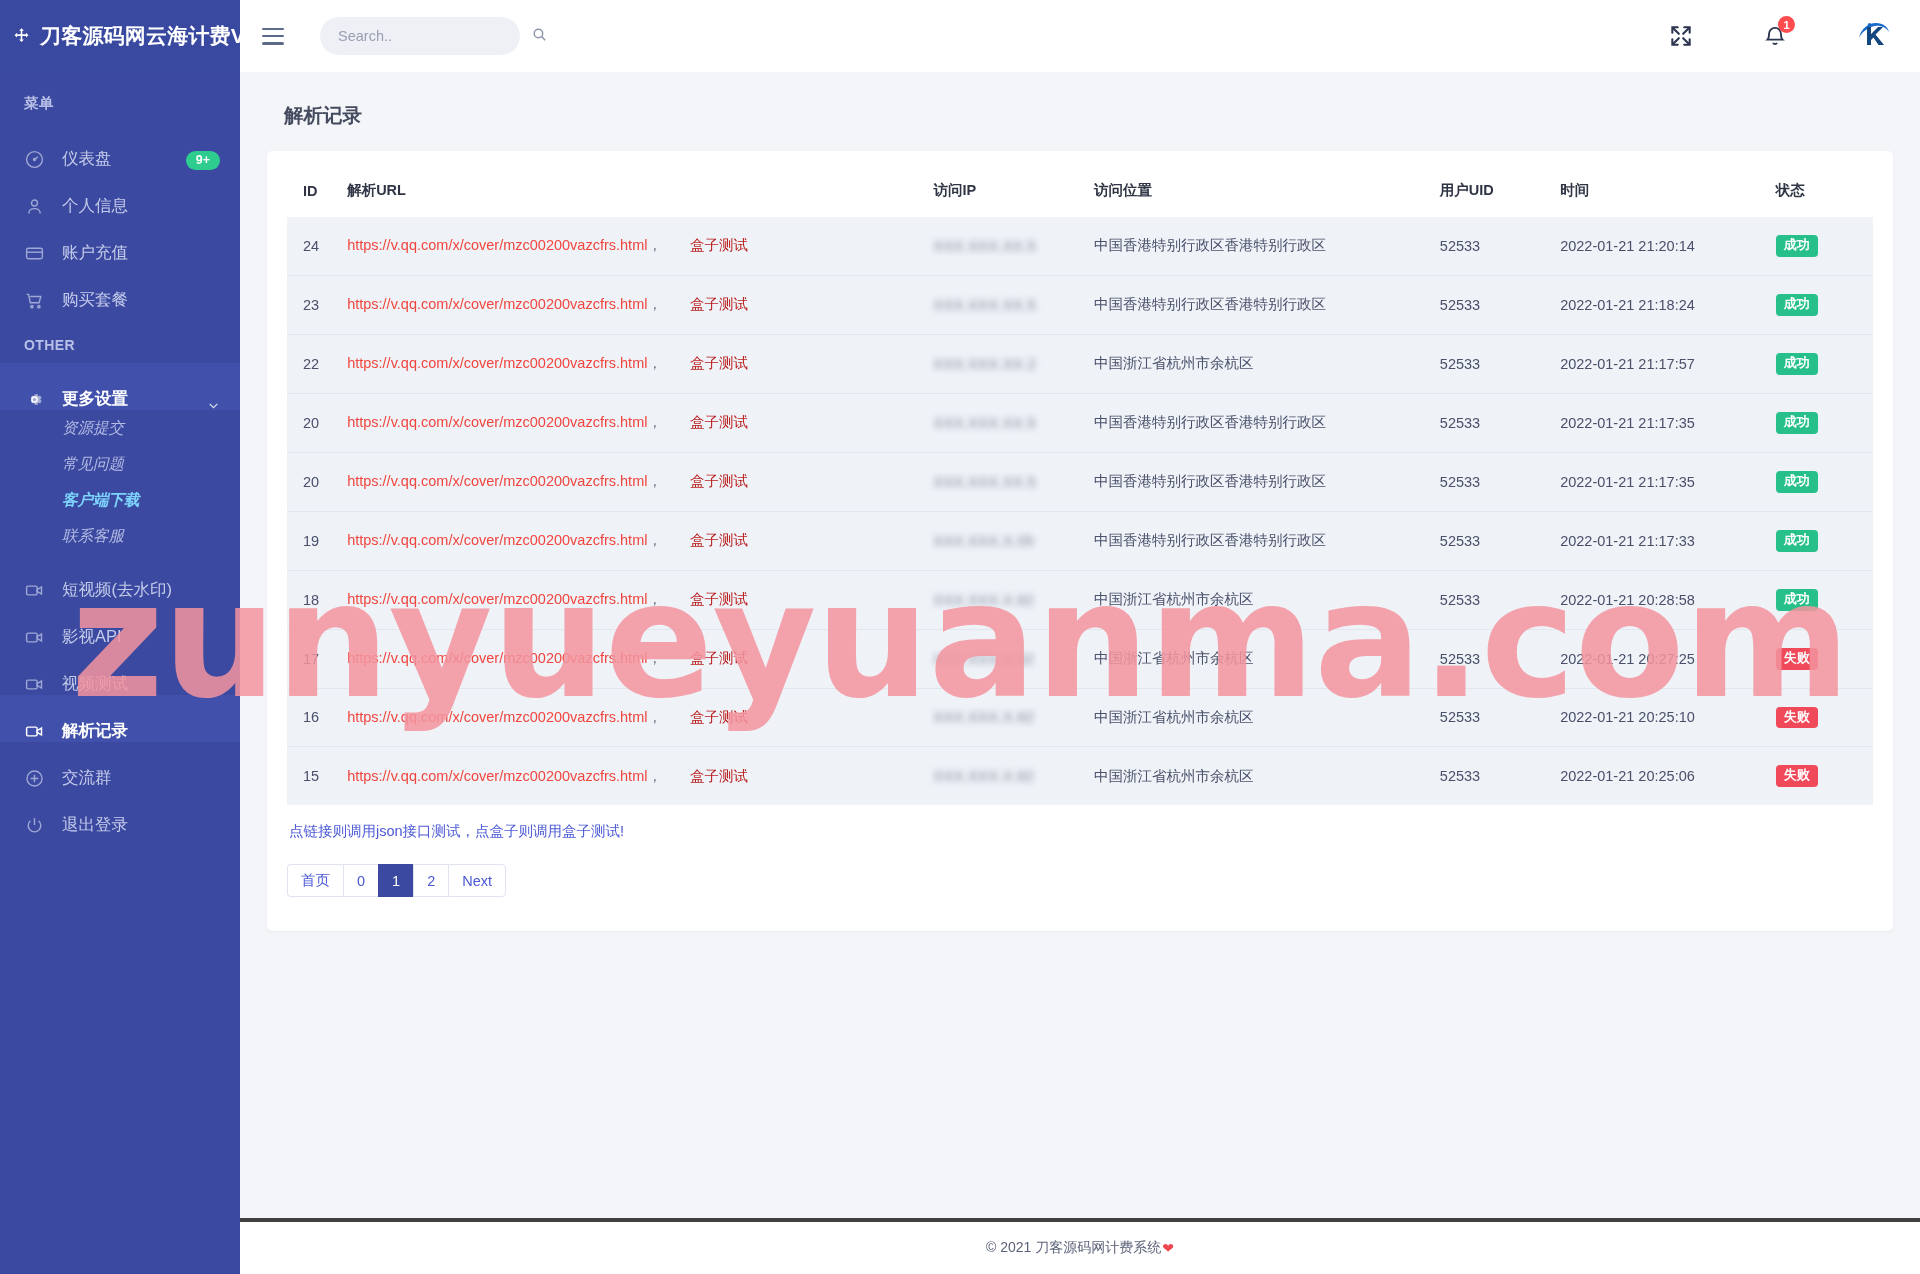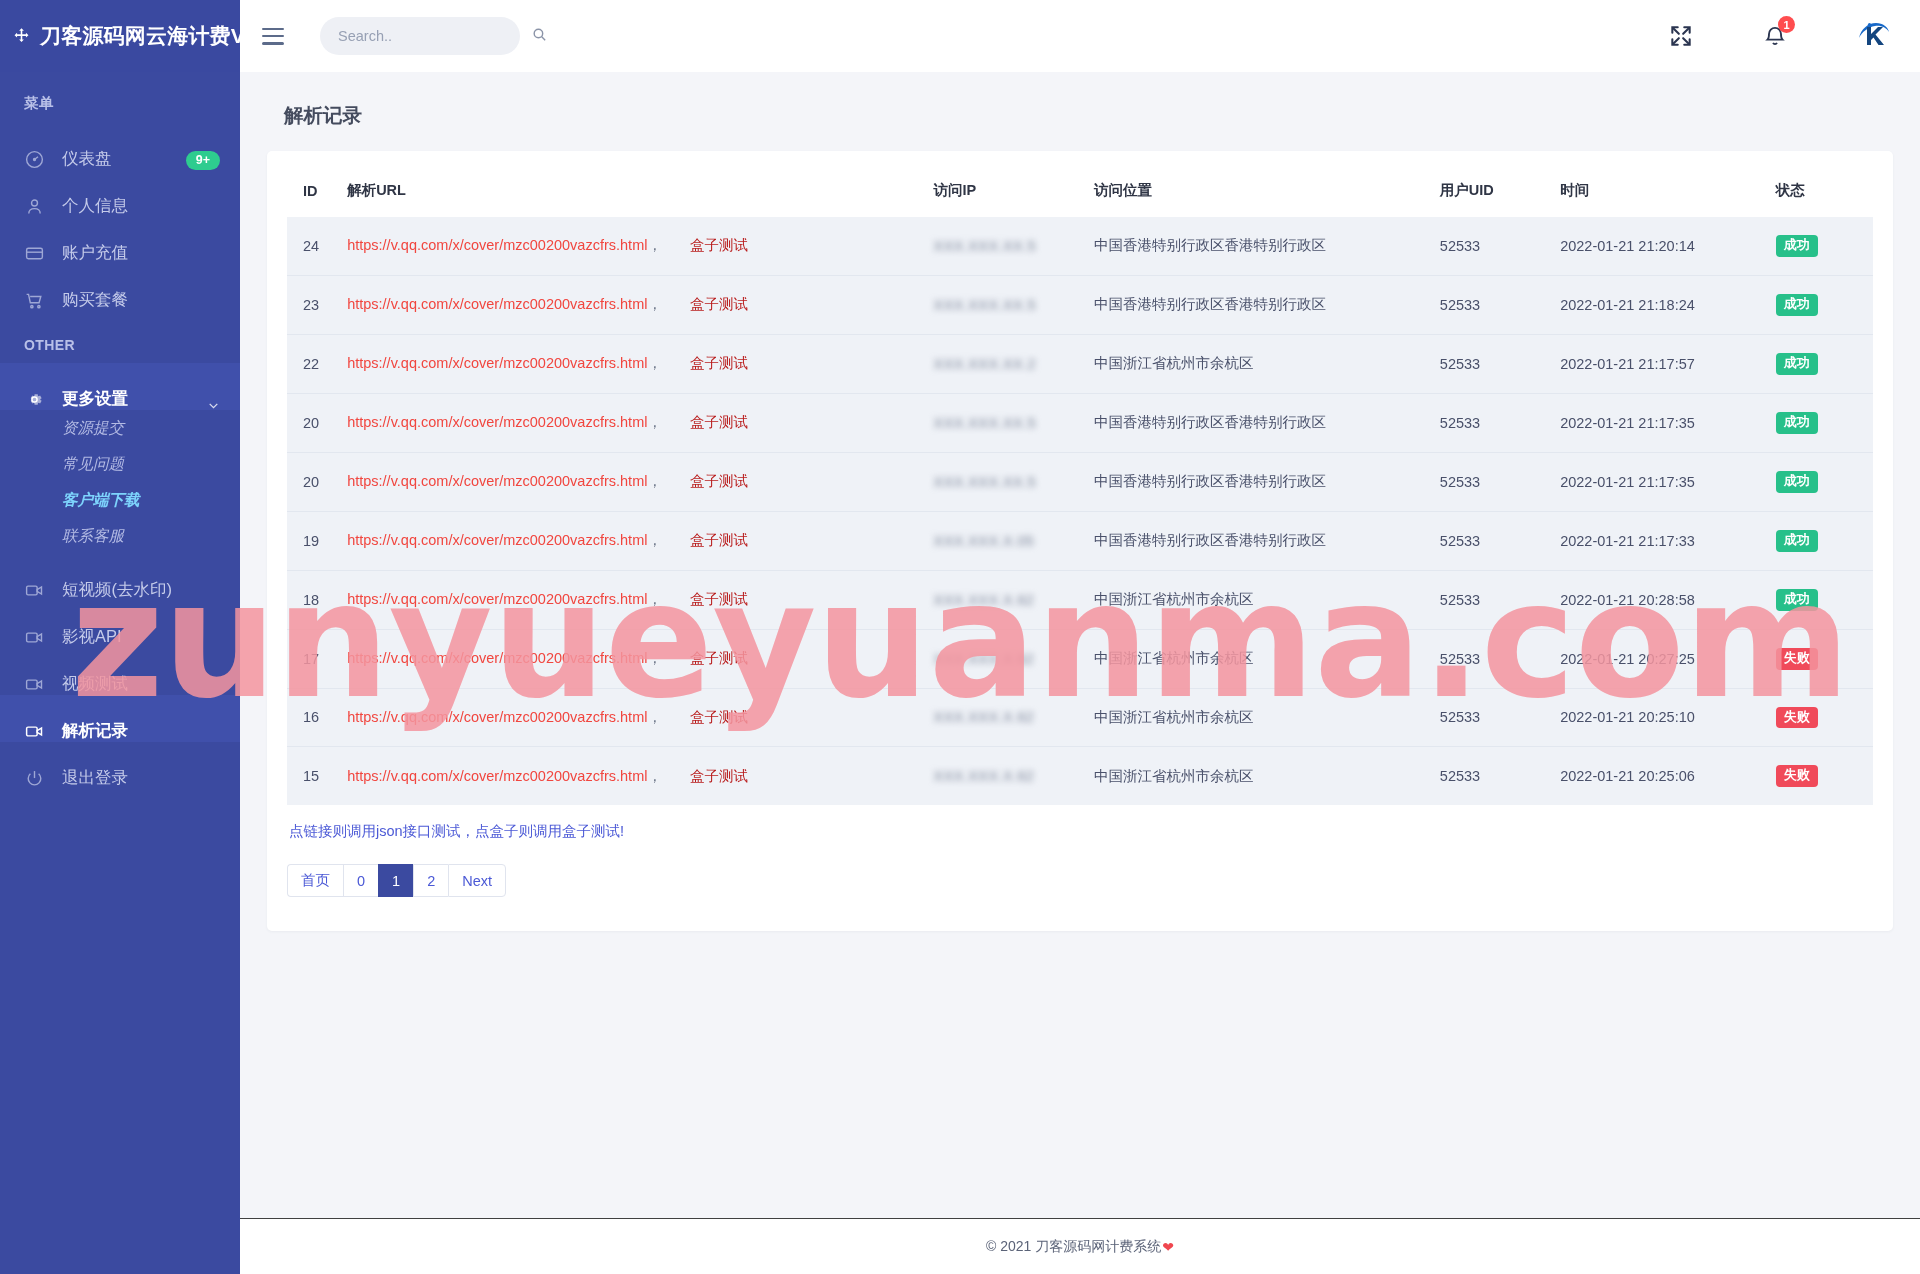--- a/index.html
+++ b/index.html
@@ -126,21 +126,21 @@
     display: flex; align-items: center; justify-content: center;
     min-width: 32px; height: 33px; padding: 0 13px;
     border: 1px solid #e0e4ee; border-right: 0;
     color: #4b59d6; font-size: 14.5px; text-decoration: none; background: #fff; cursor: pointer;
   }
   .pager a:first-child { border-radius: 4px 0 0 4px; }
   .pager a:last-child { border-right: 1px solid #e0e4ee; border-radius: 0 4px 4px 0; }
   .pager a.active { background: #3b4aa0; border-color: #3b4aa0; color: #fff; }
 
   .footer {
-    height: 56px; background: #ffffff; border-top: 1px solid #404040;
+    height: 56px; background: #ffffff; border-top: 4px solid #404040;
     display: flex; align-items: center; justify-content: center;
     font-size: 14px; color: #5b6customs; color: #5b6378;
   }
   .footer .heart { color: #f0474f; margin-left: 1px; }
 
   
   .watermark {
     position: absolute; left: 50%; top: 640px; transform: translate(-50%, -50%);
     font-size: 160px; font-weight: bold; color: #f4959f; opacity: .85;
     white-space: nowrap; pointer-events: none; z-index: 50;
@@ -270,20 +270,29 @@
     <div class="nav-item active">
       <span class="ico">
         <svg viewBox="0 0 24 24" width="21" height="21" fill="none" stroke="#ffffff" stroke-width="1.7">
           <rect x="3" y="7" width="12" height="10" rx="1.6"></rect>
             <path d="M15 11l5-3v8l-5-3z"></path>
         </svg>
       </span>
       <span class="label">解析记录</span>
     </div>
 
+    <div class="nav-item">
+      <span class="ico">
+        <svg viewBox="0 0 24 24" width="21" height="21" fill="none" stroke="#c5cbea" stroke-width="1.6">
+          <circle cx="12" cy="12" r="8.6"></circle>
+            <path d="M12 7.6v8.8M7.6 12h8.8"></path>
+        </svg>
+      </span>
+      <span class="label">交流群</span>
+    </div>
 
     <div class="nav-item">
       <span class="ico">
         <svg viewBox="0 0 24 24" width="21" height="21" fill="none" stroke="#c5cbea" stroke-width="1.6">
           <path d="M12 3.5v8"></path>
             <path d="M7.3 6.6a7.2 7.2 0 109.4 0"></path>
         </svg>
       </span>
       <span class="label">退出登录</span>
     </div>

